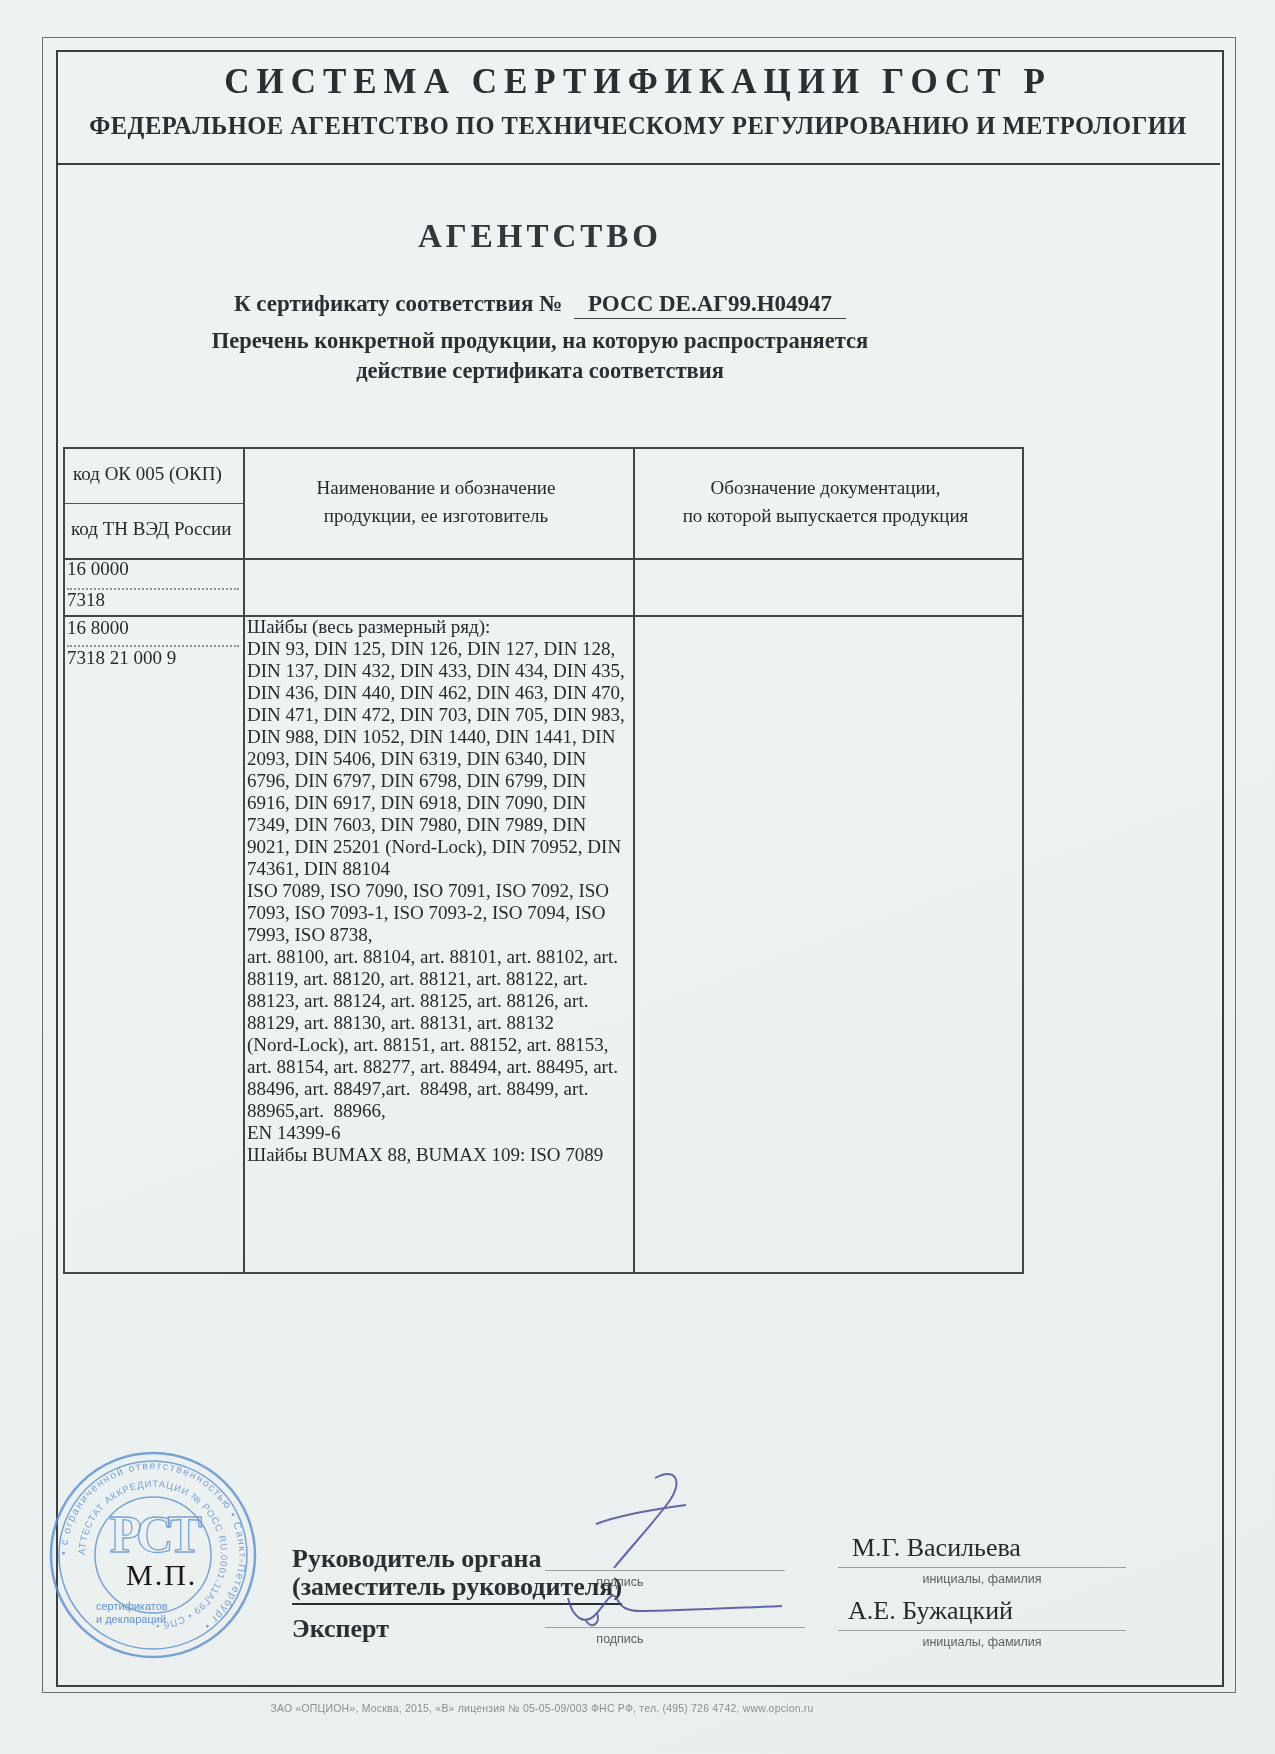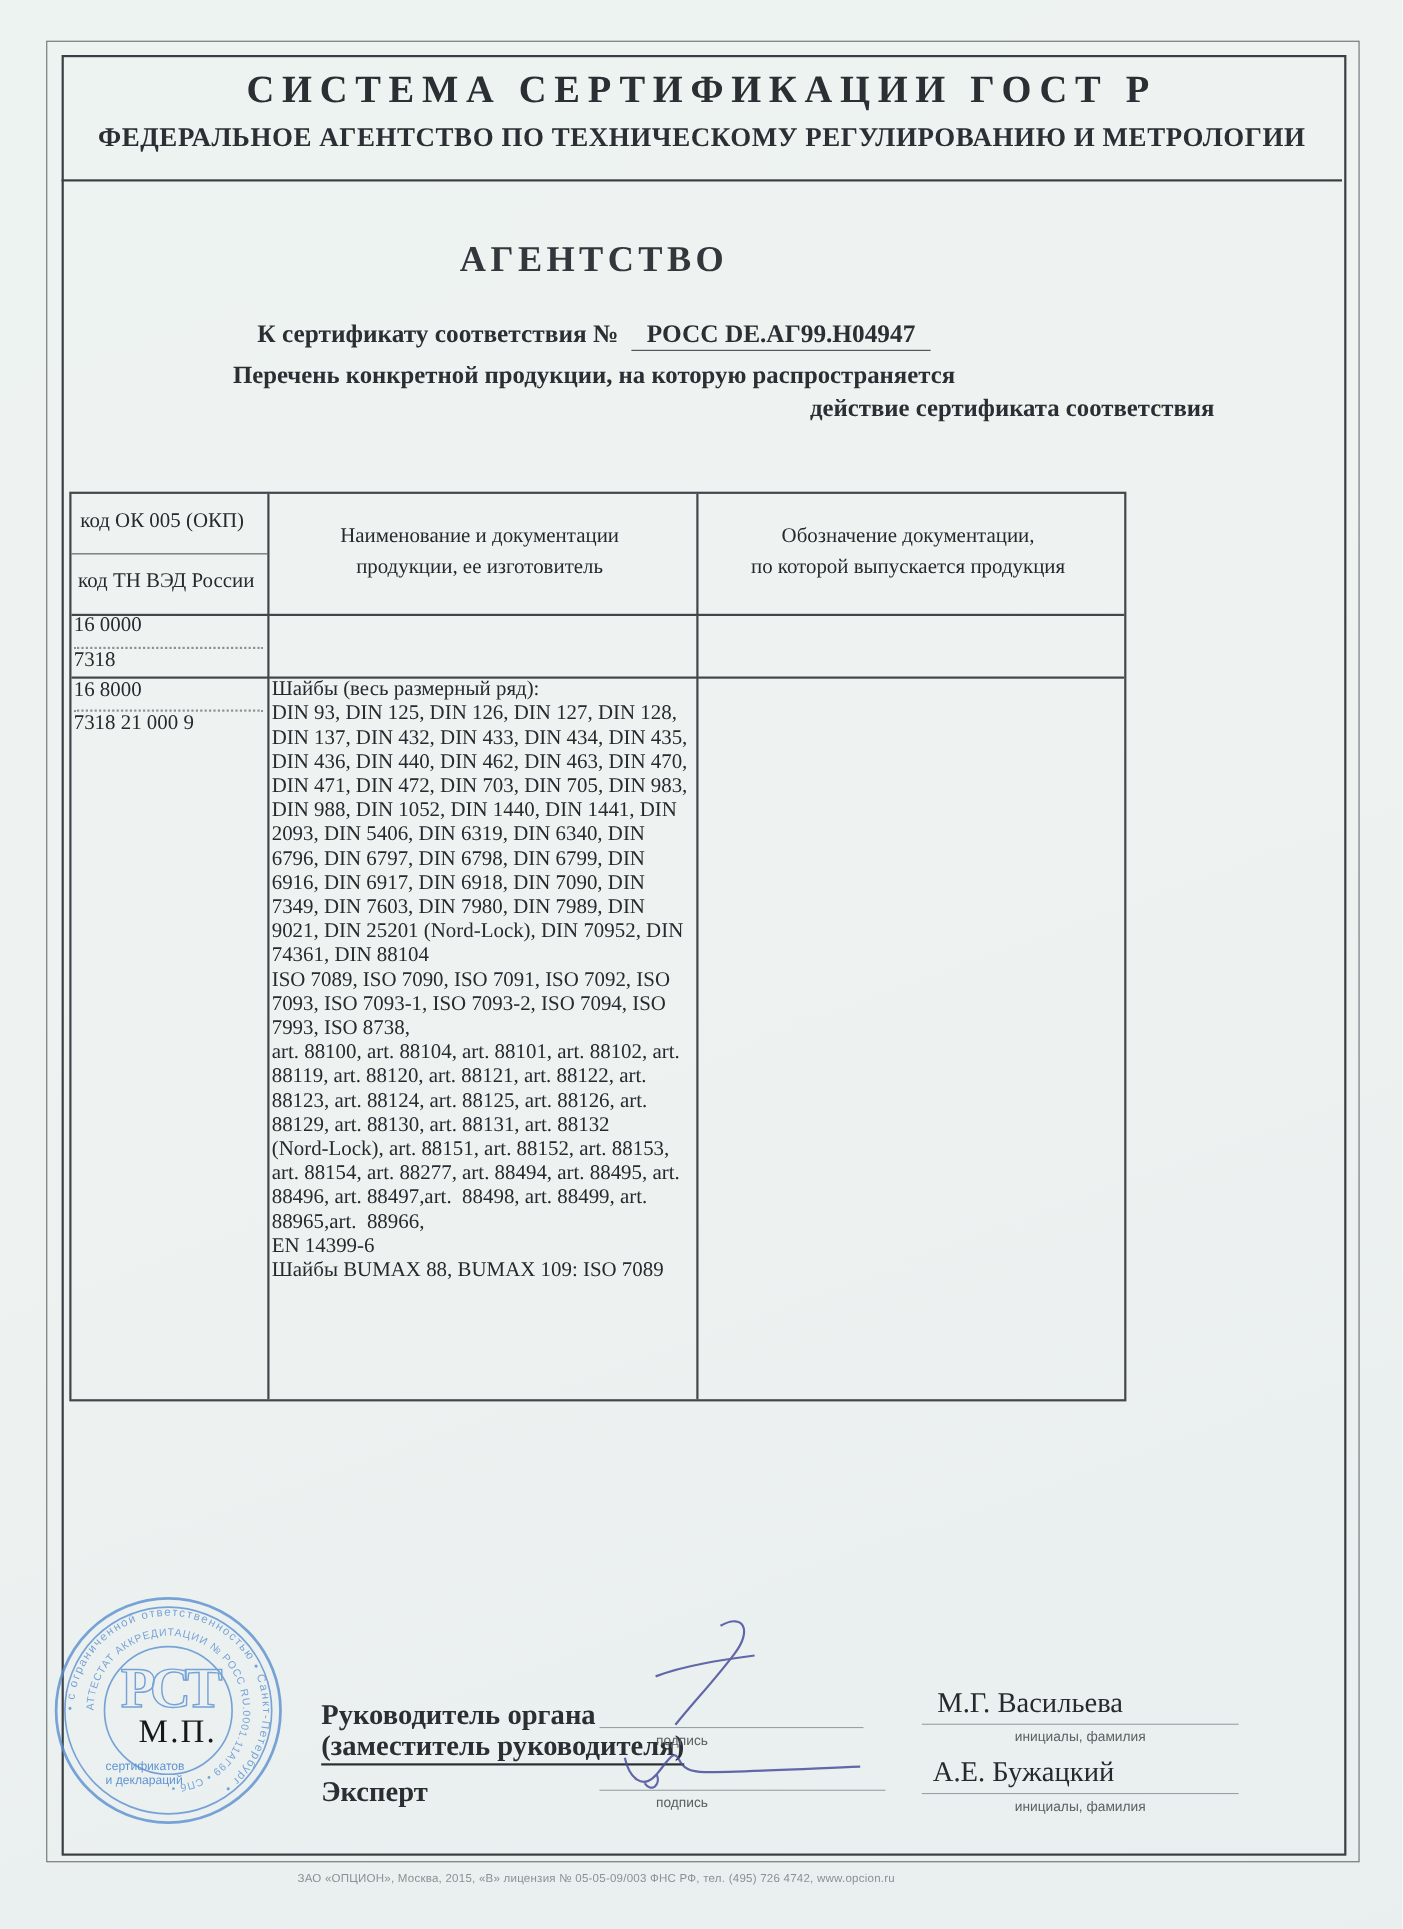--- a/index.html
+++ b/index.html
@@ -21,21 +21,21 @@
 
   .serial{position:absolute;left:800px;top:176px;white-space:nowrap;}
   .serial .no{font-size:30px;font-weight:bold;color:#24262b;}
   .serial .digits{font-family:"DejaVu Sans Mono",monospace;font-size:37px;color:#d84a43;letter-spacing:4px;vertical-align:-2px;}
 
   .doc-title{position:absolute;left:0px;top:218px;width:1080px;text-align:center;
     font-size:33px;font-weight:bold;letter-spacing:4px;color:#33363b;}
   .cert-line{position:absolute;left:0px;top:275px;width:1080px;text-align:center;font-size:23px;font-weight:bold;color:#2b2e33;margin-top:16px;}
   .cert-line .cert-number{border-bottom:1.5px solid #44474b;padding:0 14px 2px 14px;margin-left:6px;}
   .purpose-1{position:absolute;left:0px;top:328px;width:1080px;text-align:center;font-size:22.5px;font-weight:bold;color:#2b2e33;}
-  .purpose-2{position:absolute;left:0px;top:358px;width:1080px;text-align:right;font-size:22.5px;font-weight:bold;color:#2b2e33;padding-left:24px;}
+  .purpose-2{position:absolute;left:0px;top:358px;width:1080px;text-align:center;font-size:22.5px;font-weight:bold;color:#2b2e33;}
 
   
   .tbl{position:absolute;left:63px;top:447px;width:957px;height:823px;border:2px solid #43464a;}
   .tbl .v1{position:absolute;left:178px;top:0;bottom:0;border-left:2px solid #43464a;}
   .tbl .v2{position:absolute;left:568px;top:0;bottom:0;border-left:2px solid #43464a;}
   .tbl .h-header{position:absolute;left:0;right:0;top:109px;border-top:2px solid #43464a;}
   .tbl .h-row1{position:absolute;left:0;right:0;top:166px;border-top:2px solid #43464a;}
   .tbl .split-col1{position:absolute;left:0;width:178px;top:54px;border-top:1.5px solid #54575b;}
   .tbl .dot1{position:absolute;left:2px;width:172px;top:139px;border-top:2px dotted #8d9094;}
   .tbl .dot2{position:absolute;left:2px;width:172px;top:196px;border-top:2px dotted #8d9094;}
@@ -110,21 +110,21 @@
     <div class="v2"></div>
     <div class="h-header"></div>
     <div class="h-row1"></div>
     <div class="split-col1"></div>
     <div class="dot1"></div>
     <div class="dot2"></div>
   </div>
 
   <div class="cell c1h1">код ОК 005 (ОКП)</div>
   <div class="cell c1h2">код ТН ВЭД России</div>
-  <div class="cell c2h">Наименование и документации
+  <div class="cell c2h">Наименование и обозначение
 продукции, ее изготовитель</div>
   <div class="cell c3h">Обозначение документации,
 по которой выпускается продукция</div>
 
   <div class="cell r1c1a">16 0000</div>
   <div class="cell r1c1b">7318</div>
   <div class="cell r2c1a">16 8000</div>
   <div class="cell r2c1b">7318 21 000 9</div>
   <div class="cell product">Шайбы (весь размерный ряд):
 DIN 93, DIN 125, DIN 126, DIN 127, DIN 128,

